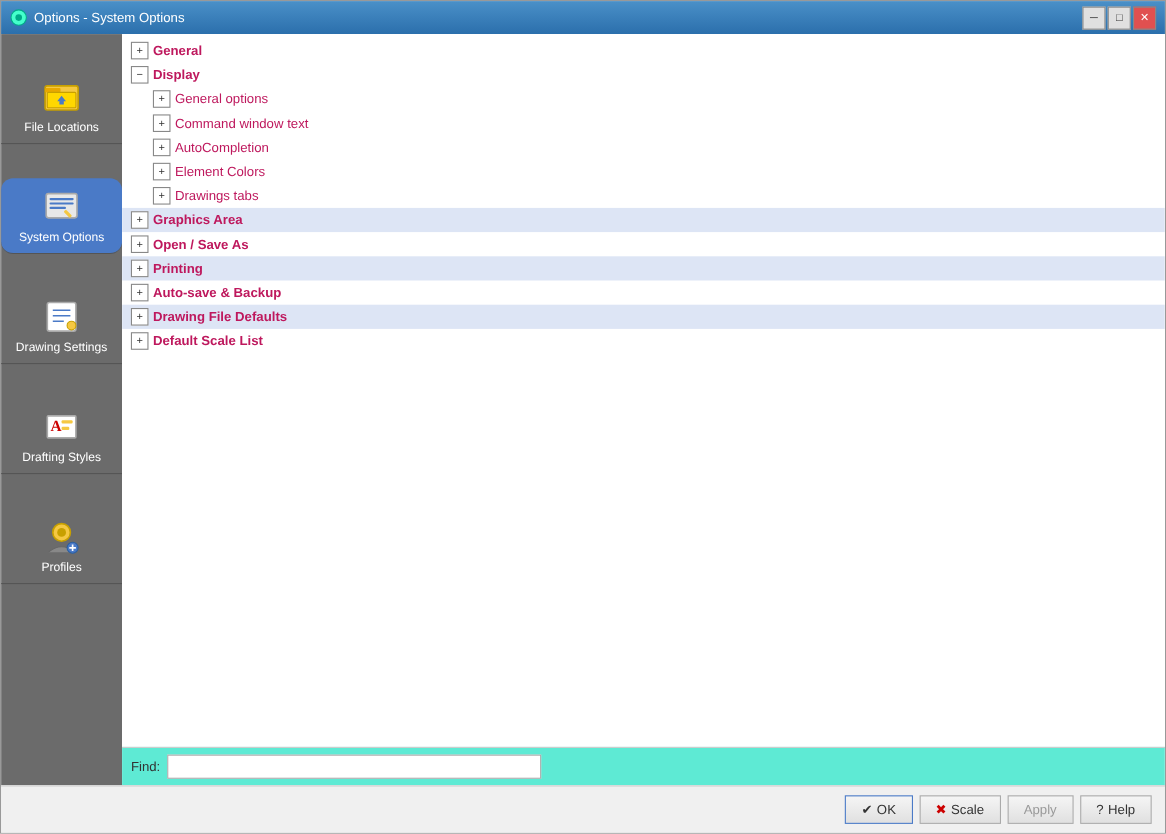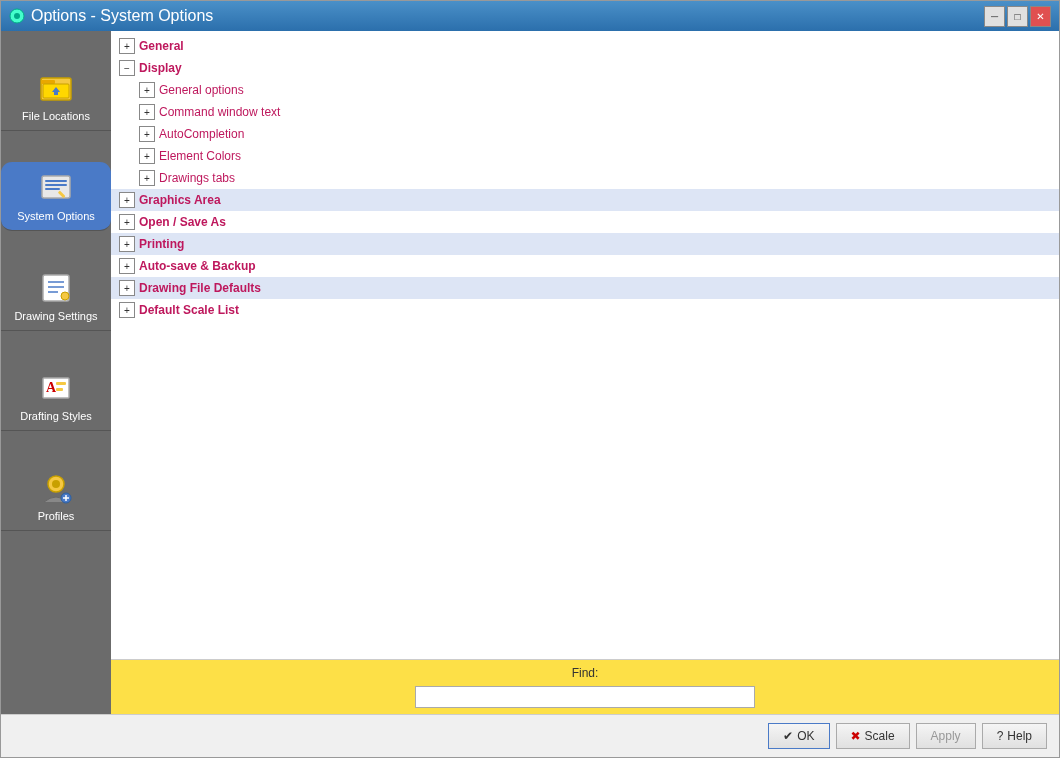--- a/index.html
+++ b/index.html
@@ -30,21 +30,21 @@
       align-items: center;
       padding: 0 8px;
       justify-content: space-between;
       flex-shrink: 0;
     }
     .title-bar-left {
       display: flex;
       align-items: center;
       gap: 6px;
       color: white;
-      font-size: 16px;
+      font-size: 12px;
       font-weight: normal;
     }
     .title-icon {
       width: 16px;
       height: 16px;
     }
     .title-bar-controls {
       display: flex;
       gap: 2px;
     }
@@ -136,23 +136,22 @@
       color: #be185d;
     }
     .tree-label.bold { font-weight: bold; }
     .tree-indent-1 { padding-left: 8px; }
     .tree-indent-2 { padding-left: 28px; }
     .find-bar {
       display: flex;
       align-items: center;
       padding: 6px 8px;
       border-top: 1px solid #ccc;
-      background: #fde047;
+      background: #5eead4;
       gap: 6px;
-      flex-direction: column;
     }
     .find-label {
       font-size: 12px;
       color: #333;
     }
     .find-input {
       width: 340px;
       height: 22px;
       border: 1px solid #aaa;
       padding: 2px 4px;

